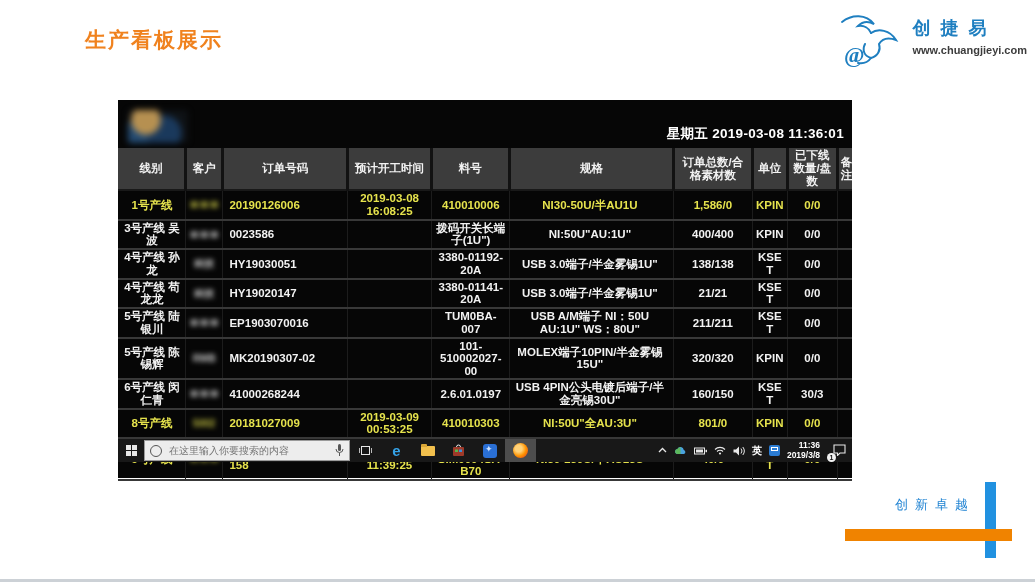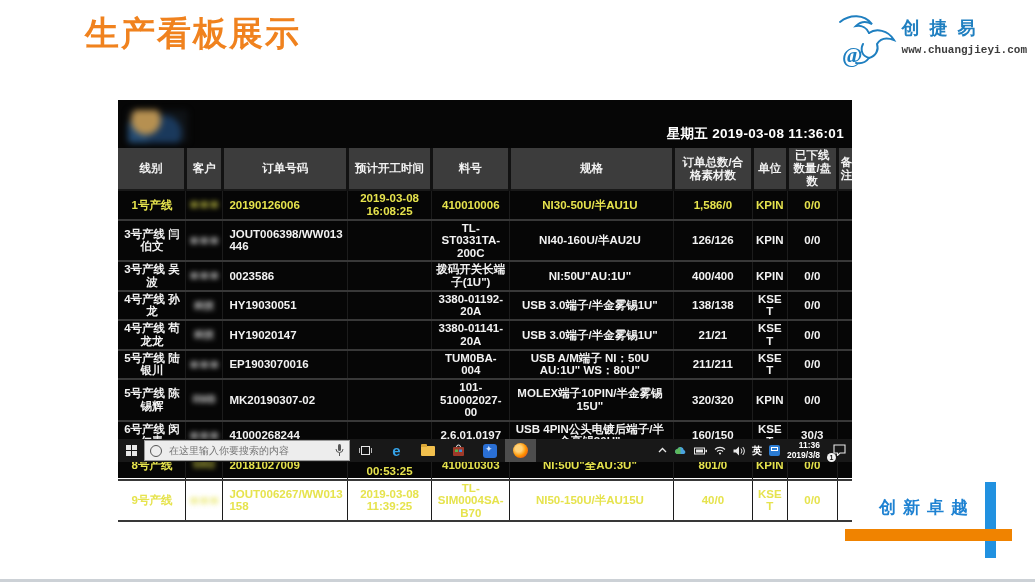--- a/index.html
+++ b/index.html
@@ -1,28 +1,28 @@
 <!DOCTYPE html>
 <html><head>
 <meta charset="utf-8">
 <style>
   html,body{margin:0;padding:0;background:#888;}
   .slide{position:relative;width:1035px;height:582px;background:#ffffff;overflow:hidden;
          font-family:"Liberation Sans",sans-serif;}
   .slide-bottom-line{position:absolute;left:0;bottom:0;width:100%;height:3px;background:#ccd1d6;}
 
   
-  .page-title{position:absolute;left:85px;top:11px;font-size:34px;font-weight:900;
+  .page-title{position:absolute;left:85px;top:26px;font-size:21px;font-weight:900;
               color:#f0821e;letter-spacing:2px;margin:0;}
   .logo{position:absolute;right:8px;top:10px;display:flex;align-items:flex-start;}
-  .logo-text{margin-left:4px;font-family:Liberation Mono, monospace;}
+  .logo-text{margin-left:12px;}
   .logo-name{color:#1f7fc0;font-size:18px;font-weight:bold;letter-spacing:10px;display:block;margin-top:6px;}
   .logo-url{color:#3c3c3c;font-size:11px;font-weight:bold;display:block;margin-top:4px;}
 
-  .motto-text{position:absolute;right:60px;top:496px;font-size:17px;font-weight:bold;
+  .motto-text{position:absolute;right:60px;top:496px;font-size:13px;font-weight:normal;
               letter-spacing:7px;color:#1e82d2;margin-left:12px;}
   .motto-vbar{position:absolute;right:39px;top:482px;width:11px;height:76px;background:#2191e0;}
   .motto-hbar{position:absolute;right:23px;top:529px;width:167px;height:12px;background:#f08300;}
 
   
   .window{position:absolute;left:118px;top:100px;width:734px;height:378px;background:#060606;}
   .win-topbar{height:48px;display:flex;position:relative;}
   .blur-logo{position:absolute;left:10px;top:10px;width:60px;height:33px;border-radius:2px;
      background:
        radial-gradient(circle at 30% 30%,#caa05a 0 30%,transparent 32%),
@@ -141,32 +141,20 @@
             <td class="c2">20190126006</td>
             <td class="c3">2019-03-08 16:08:25</td>
             <td class="c4">410010006</td>
             <td class="c5">NI30-50U/半AU1U</td>
             <td class="c6">1,586/0</td>
             <td class="c7">KPIN</td>
             <td class="c8">0/0</td>
             <td class="c9"></td>
           </tr>
           <tr>
-            <td class="c0">3号产线 闫伯文</td>
-            <td class="c1"><span class="smudge">〓〓〓</span></td>
-            <td class="c2">JOUT006398/WW013446</td>
-            <td class="c3"></td>
-            <td class="c4">TL-ST0331TA-200C</td>
-            <td class="c5">NI40-160U/半AU2U</td>
-            <td class="c6">126/126</td>
-            <td class="c7">KPIN</td>
-            <td class="c8">0/0</td>
-            <td class="c9"></td>
-          </tr>
-          <tr>
             <td class="c0">3号产线 吴波</td>
             <td class="c1"><span class="smudge">〓〓〓</span></td>
             <td class="c2">0023586</td>
             <td class="c3"></td>
             <td class="c4">拨码开关长端子(1U")</td>
             <td class="c5">NI:50U"AU:1U"</td>
             <td class="c6">400/400</td>
             <td class="c7">KPIN</td>
             <td class="c8">0/0</td>
             <td class="c9"></td>
@@ -193,21 +181,21 @@
             <td class="c6">21/21</td>
             <td class="c7">KSET</td>
             <td class="c8">0/0</td>
             <td class="c9"></td>
           </tr>
           <tr>
             <td class="c0">5号产线 陆银川</td>
             <td class="c1"><span class="smudge">〓〓〓</span></td>
             <td class="c2">EP1903070016</td>
             <td class="c3"></td>
-            <td class="c4">TUM0BA-004</td>
+            <td class="c4">TUM0BA-007</td>
             <td class="c5">USB A/M端子 NI：50U AU:1U" WS：80U"</td>
             <td class="c6">211/211</td>
             <td class="c7">KSET</td>
             <td class="c8">0/0</td>
             <td class="c9"></td>
           </tr>
           <tr>
             <td class="c0">5号产线 陈锡辉</td>
             <td class="c1"><span class="smudge">RMB</span></td>
             <td class="c2">MK20190307-02</td>

